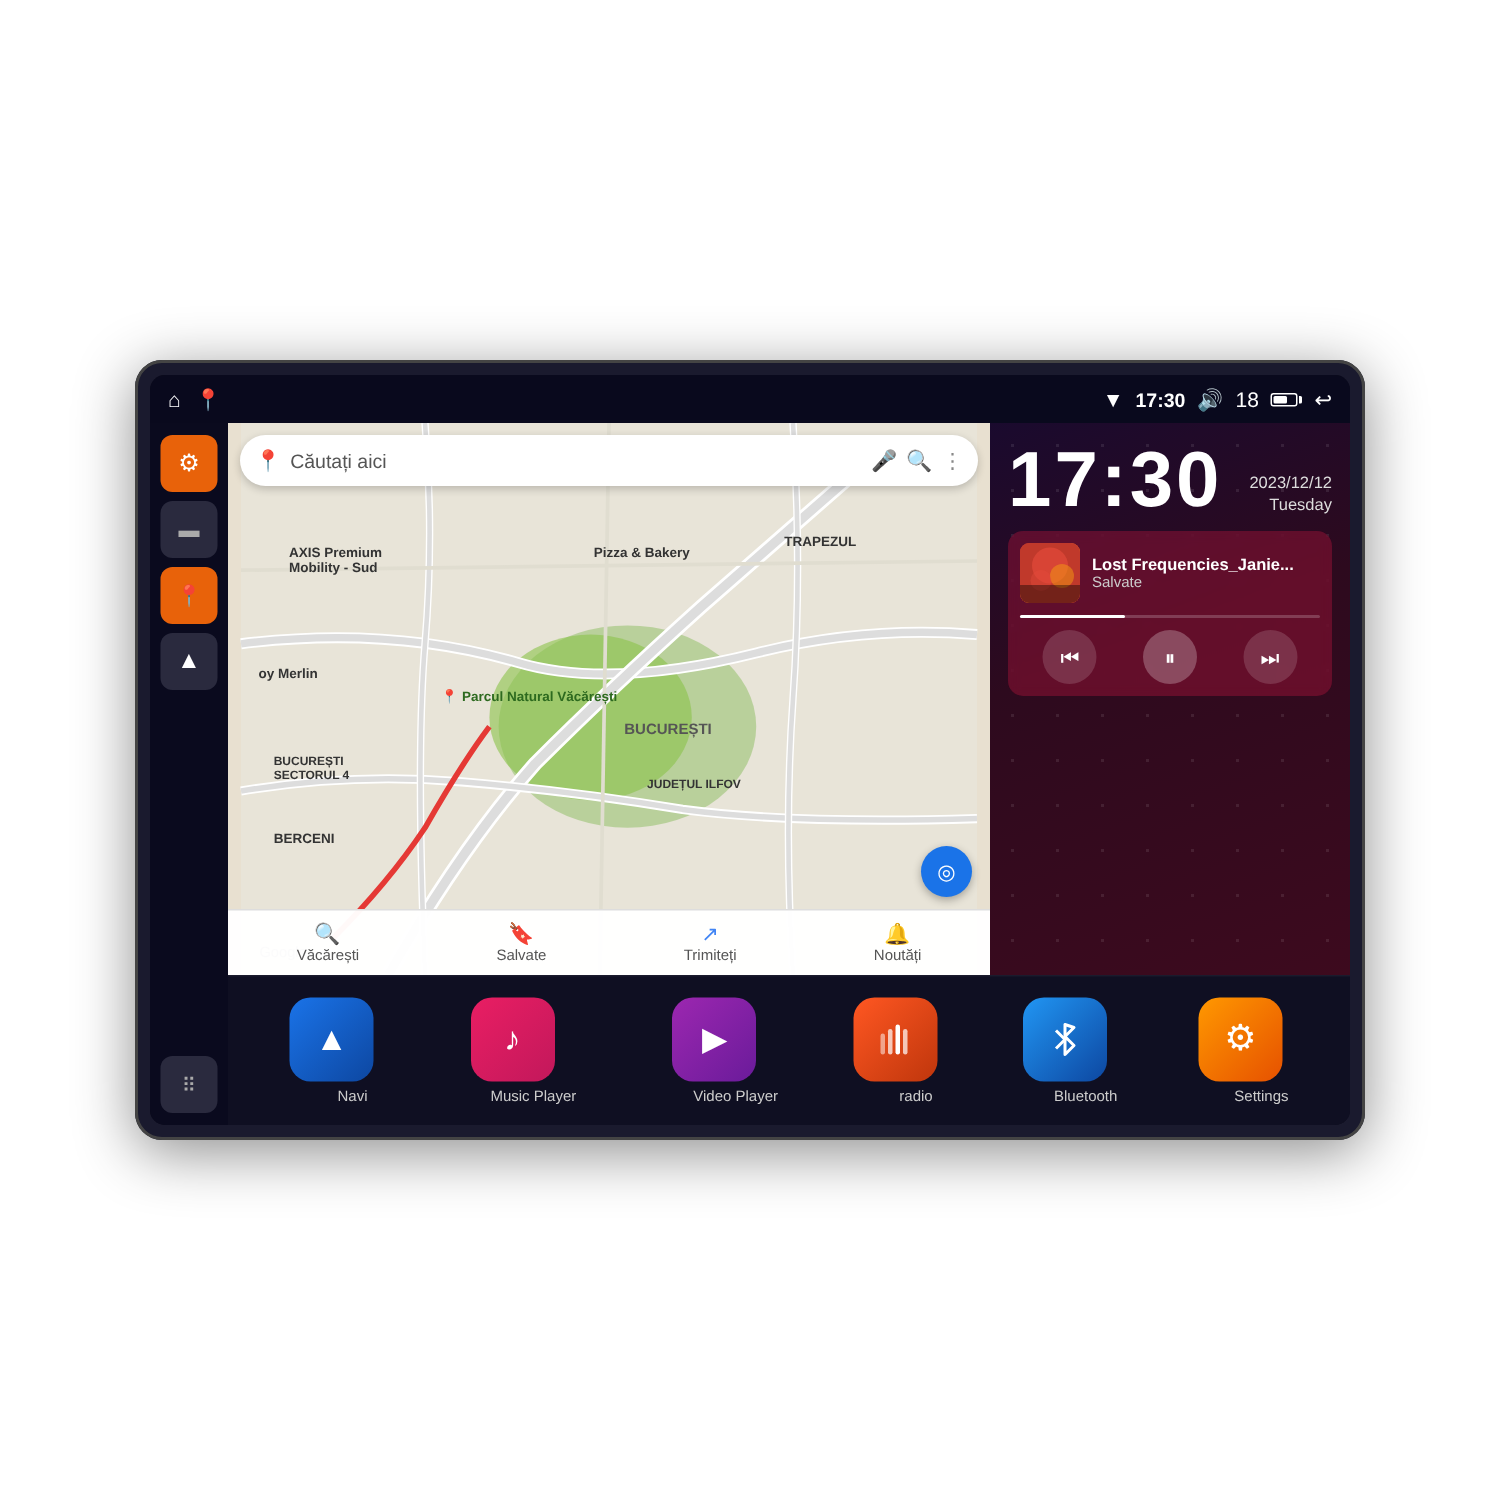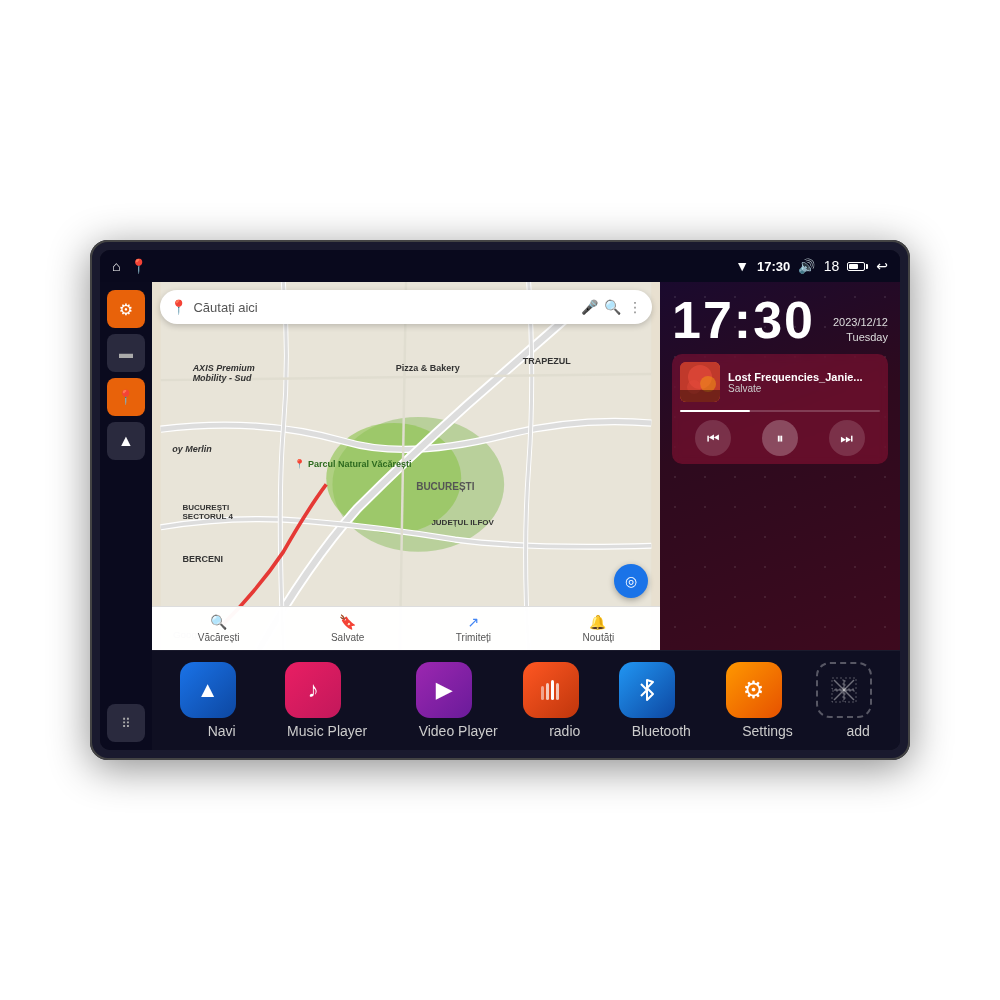--- a/index.html
+++ b/index.html
@@ -330,21 +330,21 @@
       width: 56px;
       height: 56px;
       border-radius: 14px;
       display: flex;
       align-items: center;
       justify-content: center;
       font-size: 24px;
     }
     .app-icon-label {
       color: #ccc;
-      font-size: 14px;
+      font-size: 10px;
       text-align: center;
       margin-left: 28px;
     }
     .icon-navi { background: linear-gradient(135deg, #1a73e8, #0d47a1); }
     .icon-music { background: linear-gradient(135deg, #e91e63, #c2185b); }
     .icon-video { background: linear-gradient(135deg, #9c27b0, #6a1b9a); }
     .icon-radio { background: linear-gradient(135deg, #ff5722, #bf360c); }
     .icon-bt { background: linear-gradient(135deg, #2196f3, #0d47a1); }
     .icon-eq { background: linear-gradient(135deg, #ff5722, #e64a19); }
     .icon-settings { background: linear-gradient(135deg, #ff9800, #e65100); }
@@ -473,24 +473,24 @@
             </svg>
 
             <div class="map-searchbar">
               <span style="color:#4285f4;font-size:14px;">📍</span>
               <span class="map-search-text">Căutați aici</span>
               <span style="color:#888;font-size:14px;">🎤</span>
               <span style="color:#4285f4;font-size:14px;">🔍</span>
               <span style="color:#888;font-size:14px;">⋮</span>
             </div>
 
-            <div class="map-label" style="top:22%;left:8%;font-style:italic;">AXIS Premium<br>Mobility - Sud</div>
+            <div class="map-label" style="top:22%;left:8%;">AXIS Premium<br>Mobility - Sud</div>
             <div class="map-label" style="top:22%;left:48%;">Pizza &amp; Bakery</div>
             <div class="map-label" style="top:20%;left:73%;">TRAPEZUL</div>
-            <div class="map-label" style="top:44%;left:4%;font-style:italic;">oy Merlin</div>
+            <div class="map-label" style="top:44%;left:4%;">oy Merlin</div>
             <div class="map-label" style="top:48%;left:28%;font-size:9px;color:#2d6a1f;font-weight:700;">📍 Parcul Natural Văcărești</div>
             <div class="map-label" style="top:54%;left:52%;font-size:10px;color:#555;font-weight:700;">BUCUREȘTI</div>
             <div class="map-label" style="top:60%;left:6%;font-size:8px;">BUCUREȘTI<br>SECTORUL 4</div>
             <div class="map-label" style="top:64%;left:55%;font-size:8px;">JUDEȚUL ILFOV</div>
             <div class="map-label" style="top:74%;left:6%;font-size:9px;">BERCENI</div>
 
             <div class="map-fab">◎</div>
 
             <div class="map-bottom-bar">
               <div class="map-tab">
@@ -591,34 +591,18 @@
               </svg>
             </div>
             <span class="app-icon-label">Bluetooth</span>
           </div>
           <div class="app-icon-item">
             <div class="app-icon-box icon-settings">
               <span style="color:#fff;font-size:24px;">⚙</span>
             </div>
             <span class="app-icon-label">Settings</span>
           </div>
-          <div class="app-icon-item">
-            <div class="app-icon-box icon-add">
-              <svg width="28" height="28" viewBox="0 0 28 28">
-                <line x1="4" y1="4" x2="24" y2="24" stroke="rgba(255,255,255,0.4)" stroke-width="1.5"></line>
-                <line x1="24" y1="4" x2="4" y2="24" stroke="rgba(255,255,255,0.4)" stroke-width="1.5"></line>
-                <line x1="14" y1="4" x2="14" y2="24" stroke="rgba(255,255,255,0.3)" stroke-width="1.5"></line>
-                <line x1="4" y1="14" x2="24" y2="14" stroke="rgba(255,255,255,0.3)" stroke-width="1.5"></line>
-
-                <rect x="2" y="2" width="11" height="11" fill="none" stroke="rgba(255,255,255,0.3)" stroke-width="1" stroke-dasharray="2,2"></rect>
-                <rect x="15" y="2" width="11" height="11" fill="none" stroke="rgba(255,255,255,0.3)" stroke-width="1" stroke-dasharray="2,2"></rect>
-                <rect x="2" y="15" width="11" height="11" fill="none" stroke="rgba(255,255,255,0.3)" stroke-width="1" stroke-dasharray="2,2"></rect>
-                <rect x="15" y="15" width="11" height="11" fill="none" stroke="rgba(255,255,255,0.3)" stroke-width="1" stroke-dasharray="2,2"></rect>
-              </svg>
-            </div>
-            <span class="app-icon-label">add</span>
-          </div>
         </div>
 
       </div>
     </div>
   </div>
 </div>
 
 </body></html>

